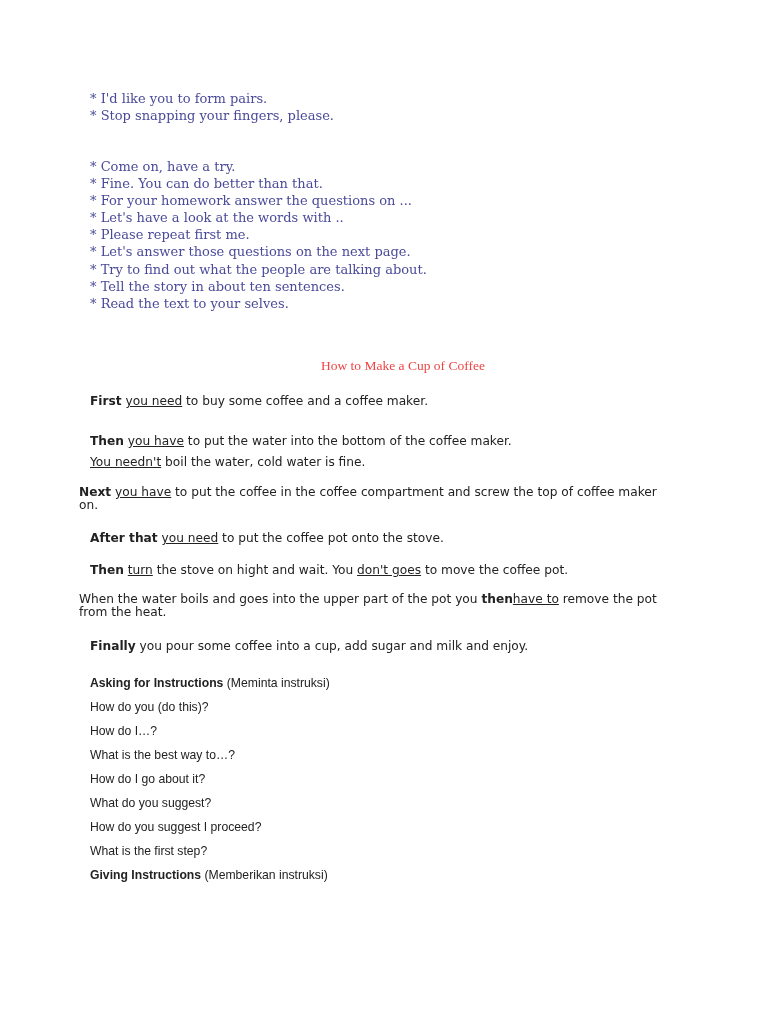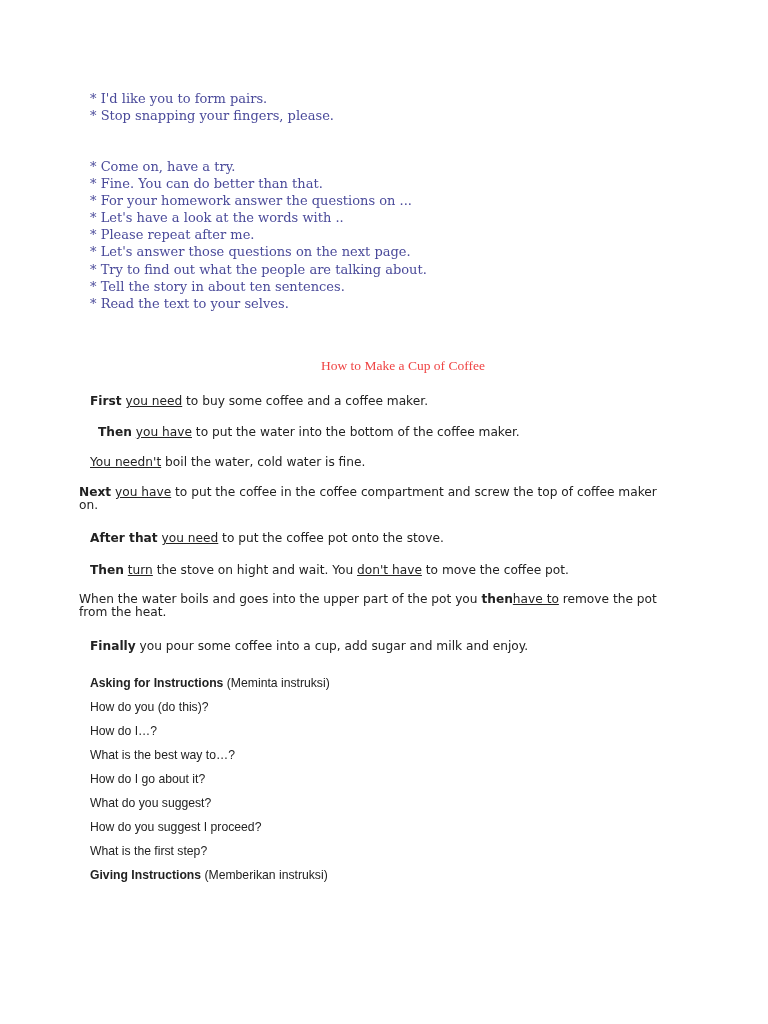--- a/index.html
+++ b/index.html
@@ -27,57 +27,57 @@
   <div class="serif-list" style="top:90px;">
     <div>* I'd like you to form pairs.</div>
     <div>* Stop snapping your fingers, please.</div>
   </div>
 
   <div class="serif-list" style="top:158px;">
     <div>* Come on, have a try.</div>
     <div>* Fine. You can do better than that.</div>
     <div>* For your homework answer the questions on ...</div>
     <div>* Let's have a look at the words with ..</div>
-    <div>* Please repeat after me.</div>
+    <div>* Please repeat first me.</div>
     <div>* Let's answer those questions on the next page.</div>
     <div>* Try to find out what the people are talking about.</div>
     <div>* Tell the story in about ten sentences.</div>
     <div>* Read the text to your selves.</div>
   </div>
 
 
   <div class="title">How to Make a Cup of Coffee</div>
 
   <div class="abs verdana" style="top:394px;">
     <b>First</b>
     <u>you need</u><span> to buy some coffee and a coffee maker.</span>
   </div>
 
-  <div class="abs verdana" style="top:425px;margin-left:8px;">
+  <div class="abs verdana" style="top:434px;">
     <b>Then</b>
     <u>you have</u><span> to put the water into the bottom of the coffee maker.</span>
   </div>
 
   <div class="abs verdana" style="top:455px;">
     <u>You needn't</u><span> boil the water, cold water is fine.</span>
   </div>
 
   <div class="wrap verdana" style="top:486px;">
     <b>Next</b>
     <u>you have</u><span> to put the coffee in the coffee compartment and screw the top of coffee maker on.</span>
   </div>
 
   <div class="abs verdana" style="top:531px;">
     <b>After that</b>
     <u>you need</u><span> to put the coffee pot onto the stove.</span>
   </div>
 
   <div class="abs verdana" style="top:563px;">
     <b>Then</b>
-    <u>turn</u><span> the stove on hight and wait. You </span><u>don't have</u><span> to move the coffee pot.</span>
+    <u>turn</u><span> the stove on hight and wait. You </span><u>don't goes</u><span> to move the coffee pot.</span>
   </div>
 
   <div class="wrap verdana" style="top:593px;">
     <span>When the water boils and goes into the upper part of the pot you </span><b>then</b><u>have to</u><span> remove the pot from the heat.</span>
   </div>
 
   <div class="abs verdana" style="top:639px;">
     <b>Finally</b><span> you pour some coffee into a cup, add sugar and milk and enjoy.</span>
   </div>
 

